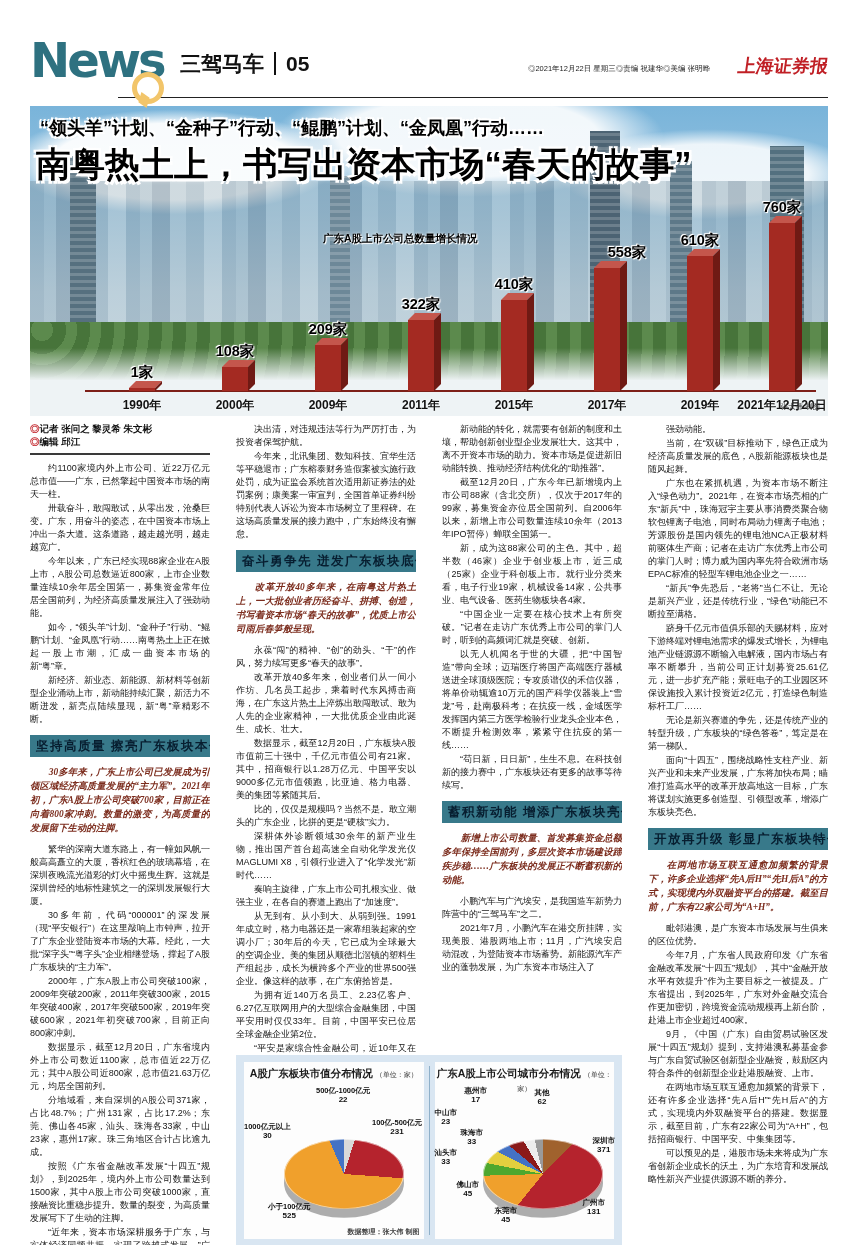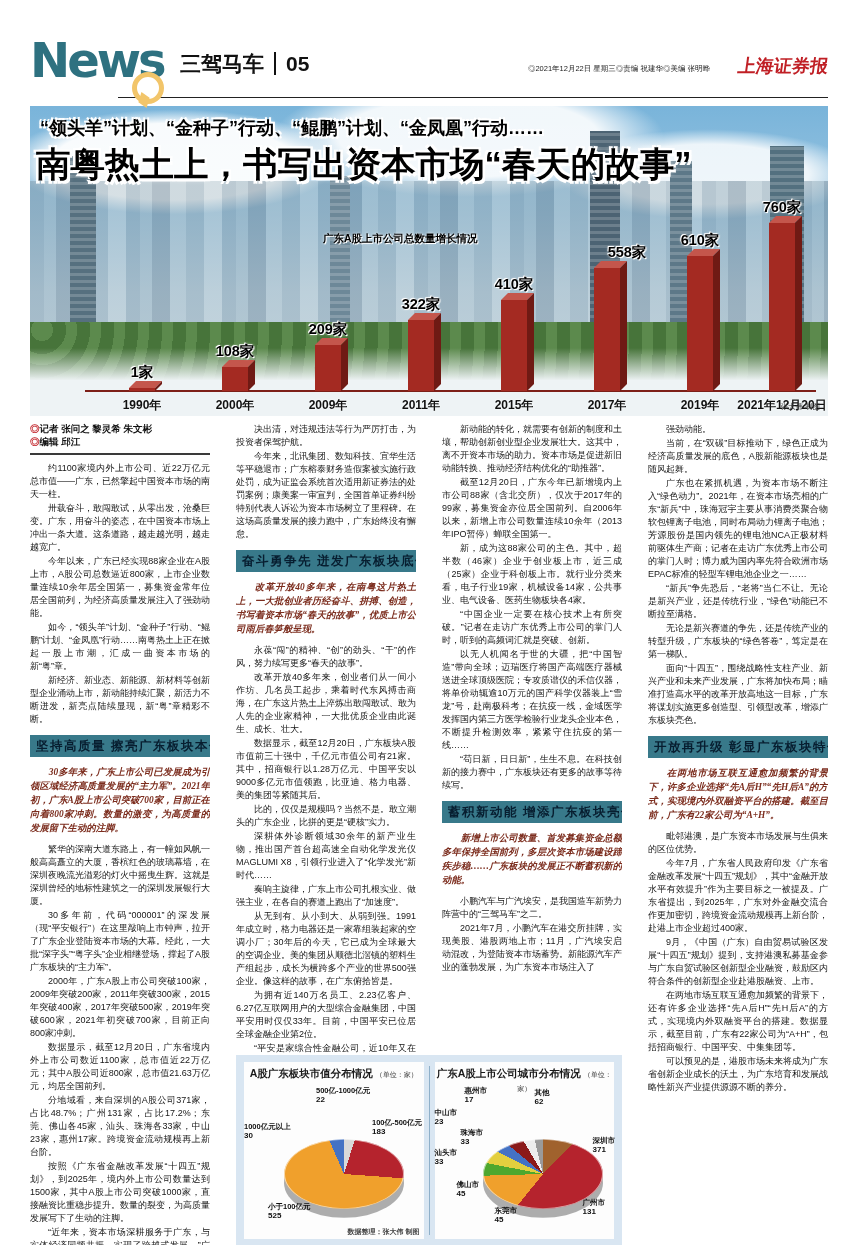--- a/index.html
+++ b/index.html
@@ -80,21 +80,21 @@
   .pie-box{grid-column:2/4;grid-row:2;background:#d9e6f2;display:flex;padding:7px 6px 6px;box-sizing:border-box;}
   .pie-card{flex:1;background:#fdfdfd;position:relative;margin:0 2px;}
   .pie-divider{width:1px;background:#8fb0c9;margin:4px 3px;}
   .pie-title-row{text-align:center;padding-top:5px;font-size:10.5px;font-weight:bold;color:#1a1a1a;}
   .pie-unit{font-size:7px;font-weight:normal;color:#333;margin-left:3px;}
   .pie-area{position:absolute;left:0;top:24px;right:0;bottom:0;}
   .pie-depth{position:absolute;width:120px;height:120px;border-radius:50%;background:#adadad;
              transform:translateY(9px) scaleY(.58);}
   .pie-disc{position:absolute;width:120px;height:120px;border-radius:50%;transform:scaleY(.58);
             box-shadow:0 0 0 1px rgba(255,255,255,.6) inset;}
-  .plab{position:absolute;font-size:7.5px;font-weight:bold;color:#111;line-height:9px;
+  .plab{position:absolute;font-size:7.5px;font-weight:bold;color:#111;text-align:center;line-height:9px;
         white-space:nowrap;}
   .plab b{display:block;font-size:8px;}
   .pie-credit{position:absolute;right:4px;bottom:2px;font-size:7px;color:#444;font-weight:bold;}
 </style>
 </head>
 <body>
 
 <div class="page">
 
   <div class="masthead-row">
@@ -187,21 +187,21 @@
         <div class="blk-p">卅载奋斗，敢闯敢试，从零出发，沧桑巨变。广东，用奋斗的姿态，在中国资本市场上冲出一条大道。这条道路，越走越光明，越走越宽广。</div>
         <div class="blk-p">今年以来，广东已经实现88家企业在A股上市，A股公司总数逼近800家，上市企业数量连续10余年居全国第一，募集资金常年位居全国前列，为经济高质量发展注入了强劲动能。</div>
         <div class="blk-p">如今，“领头羊”计划、“金种子”行动、“鲲鹏”计划、“金凤凰”行动……南粤热土上正在掀起一股上市潮，汇成一曲资本市场的新“粤”章。</div>
         <div class="blk-p">新经济、新业态、新能源、新材料等创新型企业涌动上市，新动能持续汇聚，新活力不断迸发，新亮点陆续显现，新“粤”章精彩不断。</div>
         <div class="blk-h">坚持高质量 擦亮广东板块本色</div>
         <div class="blk-lead">30多年来，广东上市公司已发展成为引领区域经济高质量发展的“主力军”。2021年初，广东A股上市公司突破700家，目前正在向着800家冲刺。数量的激变，为高质量的发展留下生动的注脚。</div>
         <div class="blk-p">繁华的深南大道东路上，有一幢如风帆一般高高矗立的大厦，香槟红色的玻璃幕墙，在深圳夜晚流光溢彩的灯火中摇曳生辉。这就是深圳曾经的地标性建筑之一的深圳发展银行大厦。</div>
         <div class="blk-p">30多年前，代码“000001”的深发展（现“平安银行”）在这里敲响上市钟声，拉开了广东企业登陆资本市场的大幕。经此，一大批“深字头”“粤字头”企业相继登场，撑起了A股广东板块的“主力军”。</div>
         <div class="blk-p">2000年，广东A股上市公司突破100家，2009年突破200家，2011年突破300家，2015年突破400家，2017年突破500家，2019年突破600家，2021年初突破700家，目前正向800家冲刺。</div>
         <div class="blk-p">数据显示，截至12月20日，广东省境内外上市公司数近1100家，总市值近22万亿元；其中A股公司近800家，总市值21.63万亿元，均居全国前列。</div>
-        <div class="blk-p">分地域看，来自深圳的A股公司371家，占比48.7%；广州131家，占比17.2%；东莞、佛山各45家，汕头、珠海各33家，中山23家，惠州17家。跨境资金流动规模再上新台阶。</div>
+        <div class="blk-p">分地域看，来自深圳的A股公司371家，占比48.7%；广州131家，占比17.2%；东莞、佛山各45家，汕头、珠海各33家，中山23家，惠州17家。珠三角地区合计占比逾九成。</div>
         <div class="blk-p">按照《广东省金融改革发展“十四五”规划》，到2025年，境内外上市公司数量达到1500家，其中A股上市公司突破1000家，直接融资比重稳步提升。数量的裂变，为高质量发展写下了生动的注脚。</div>
         <div class="blk-p">“近年来，资本市场深耕服务于广东，与实体经济同频共振，实现了跨越式发展。”广东证监局相关负责人表示，辖区坚持监管为民理念，推动提高上市公司质量，资本市场生态持续优化。</div>
         <div class="blk-p">产业集群的崛起，为板块注入底气。这里既有电子信息技术、新能源领域的科技巨头，还有华利集团、传音控股等细分市场的“隐形冠军”。</div>
         <div class="blk-p">长风起，潮头立，敢为天下先。</div>
       </div>
     <div class="text-col col-b">
         <div class="blk-p">决出清，对违规违法等行为严厉打击，为投资者保驾护航。</div>
         <div class="blk-p">今年来，北讯集团、数知科技、宜华生活等平稳退市；广东榕泰财务造假案被实施行政处罚，成为证监会系统首次适用新证券法的处罚案例；康美案一审宣判，全国首单证券纠纷特别代表人诉讼为资本市场树立了里程碑。在这场高质量发展的接力跑中，广东始终没有懈怠。</div>
         <div class="blk-h">奋斗勇争先 迸发广东板块底色</div>
         <div class="blk-lead">改革开放40多年来，在南粤这片热土上，一大批创业者历经奋斗、拼搏、创造，书写着资本市场“春天的故事”，优质上市公司雨后春笋般呈现。</div>
@@ -225,20 +225,21 @@
         <div class="blk-h">蓄积新动能 增添广东板块亮色</div>
         <div class="blk-lead">新增上市公司数量、首发募集资金总额多年保持全国前列，多层次资本市场建设蹄疾步稳……广东板块的发展正不断蓄积新的动能。</div>
         <div class="blk-p">小鹏汽车与广汽埃安，是我国造车新势力阵营中的“三驾马车”之二。</div>
         <div class="blk-p">2021年7月，小鹏汽车在港交所挂牌，实现美股、港股两地上市；11月，广汽埃安启动混改，为登陆资本市场蓄势。新能源汽车产业的蓬勃发展，为广东资本市场注入了</div>
       </div>
     <div class="text-col col-d">
         <div class="blk-p">强劲动能。</div>
         <div class="blk-p">当前，在“双碳”目标推动下，绿色正成为经济高质量发展的底色，A股新能源板块也是随风起舞。</div>
         <div class="blk-p">广东也在紧抓机遇，为资本市场不断注入“绿色动力”。2021年，在资本市场亮相的广东“新兵”中，珠海冠宇主要从事消费类聚合物软包锂离子电池，同时布局动力锂离子电池；芳源股份是国内领先的锂电池NCA正极材料前驱体生产商；记者在走访广东优秀上市公司的掌门人时；博力威为国内率先符合欧洲市场EPAC标准的轻型车锂电池企业之一……</div>
         <div class="blk-p">“新兵”争先恐后，“老将”当仁不让。无论是新兴产业，还是传统行业，“绿色”动能已不断拉至满格。</div>
+        <div class="blk-p">跻身千亿元市值俱乐部的天赐材料，应对下游终端对锂电池需求的爆发式增长，为锂电池产业链源源不断输入电解液，国内市场占有率不断攀升，当前公司正计划募资25.61亿元，进一步扩充产能；景旺电子的工业园区环保设施投入累计投资近2亿元，打造绿色制造标杆工厂……</div>
         <div class="blk-p">无论是新兴赛道的争先，还是传统产业的转型升级，广东板块的“绿色答卷”，笃定是在第一梯队。</div>
         <div class="blk-p">面向“十四五”，围绕战略性支柱产业、新兴产业和未来产业发展，广东将加快布局；瞄准打造高水平的改革开放高地这一目标，广东将谋划实施更多创造型、引领型改革，增添广东板块亮色。</div>
         <div class="blk-h">开放再升级 彰显广东板块特色</div>
         <div class="blk-lead">在两地市场互联互通愈加频繁的背景下，许多企业选择“先A后H”“先H后A”的方式，实现境内外双融资平台的搭建。截至目前，广东有22家公司为“A+H”。</div>
         <div class="blk-p">毗邻港澳，是广东资本市场发展与生俱来的区位优势。</div>
         <div class="blk-p">今年7月，广东省人民政府印发《广东省金融改革发展“十四五”规划》，其中“金融开放水平有效提升”作为主要目标之一被提及。广东省提出，到2025年，广东对外金融交流合作更加密切，跨境资金流动规模再上新台阶，赴港上市企业超过400家。</div>
         <div class="blk-p">9月，《中国（广东）自由贸易试验区发展“十四五”规划》提到，支持港澳私募基金参与广东自贸试验区创新型企业融资，鼓励区内符合条件的创新型企业赴港股融资、上市。</div>
         <div class="blk-p">在两地市场互联互通愈加频繁的背景下，还有许多企业选择“先A后H”“先H后A”的方式，实现境内外双融资平台的搭建。数据显示，截至目前，广东有22家公司为“A+H”，包括招商银行、中国平安、中集集团等。</div>
         <div class="blk-p">可以预见的是，港股市场未来将成为广东省创新企业成长的沃土，为广东培育和发展战略性新兴产业提供源源不断的养分。</div>
       </div>
@@ -246,21 +247,21 @@
     <div class="pie-box">
       <div class="pie-card">
         <div class="pie-title-row">
           <span>A股广东板块市值分布情况</span><span class="pie-unit">（单位：家）</span>
         </div>
         <div class="pie-area">
           <div class="pie-depth" style="left:40px;top:28px;"></div>
           <div class="pie-disc" style="left: 40px; top: 28px; background: conic-gradient(rgb(217, 217, 217) 0deg, rgb(217, 217, 217) 10.4deg, rgb(181, 35, 45) 10.4deg, rgb(181, 35, 45) 97.1deg, rgb(240, 160, 44) 97.1deg, rgb(240, 160, 44) 345.8deg, rgb(68, 114, 196) 345.8deg, rgb(68, 114, 196) 360deg);"></div>
           <div class="pie-labels">
               <div class="plab" style="left: 72px; top: 0px;"><span>500亿-1000亿元</span><b>22</b></div>
-              <div class="plab" style="left: 128px; top: 32px;"><span>100亿-500亿元</span><b>183</b></div>
+              <div class="plab" style="left: 128px; top: 32px;"><span>100亿-500亿元</span><b>231</b></div>
               <div class="plab" style="left: 24px; top: 116px;"><span>小于100亿元</span><b>525</b></div>
               <div class="plab" style="left: 0px; top: 36px;"><span>1000亿元以上</span><b>30</b></div>
             </div>
         </div>
         <div class="pie-credit">数据整理：张大伟 制图</div>
       </div>
       <div class="pie-divider"></div>
       <div class="pie-card">
         <div class="pie-title-row">
           <span>广东A股上市公司城市分布情况</span><span class="pie-unit">（单位：家）</span>

